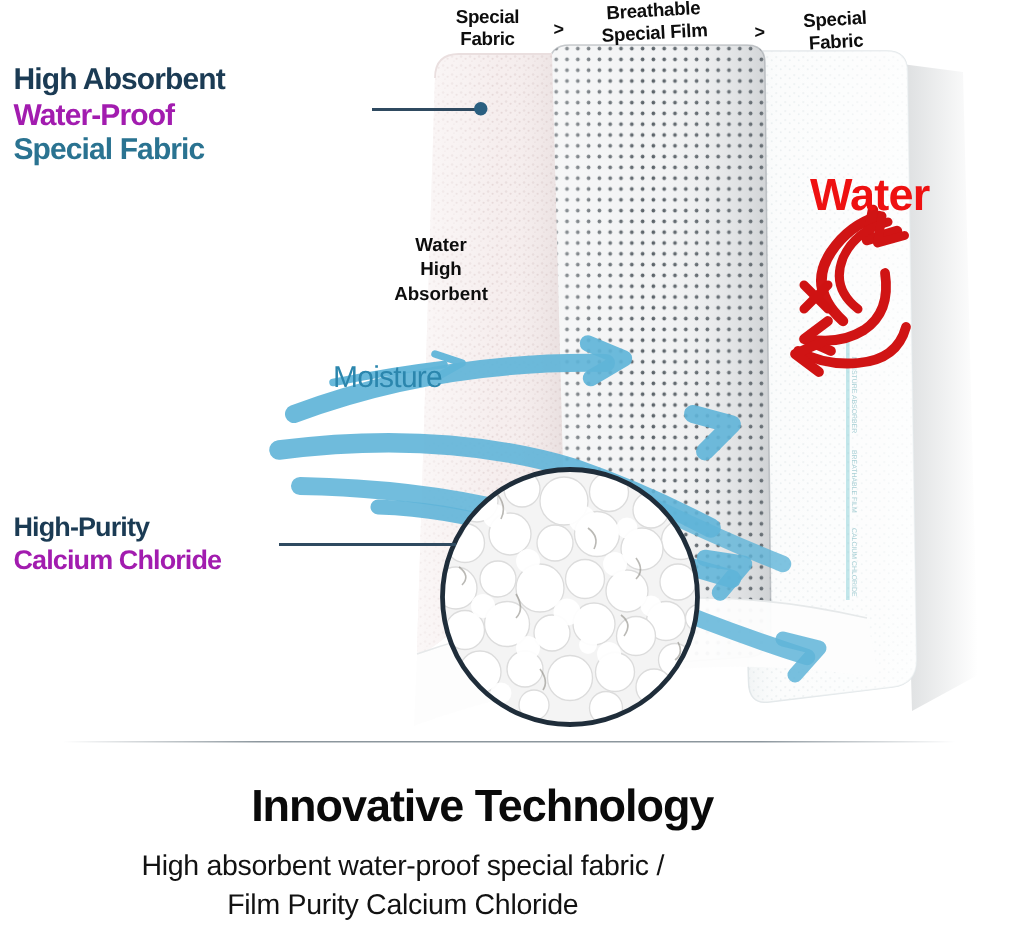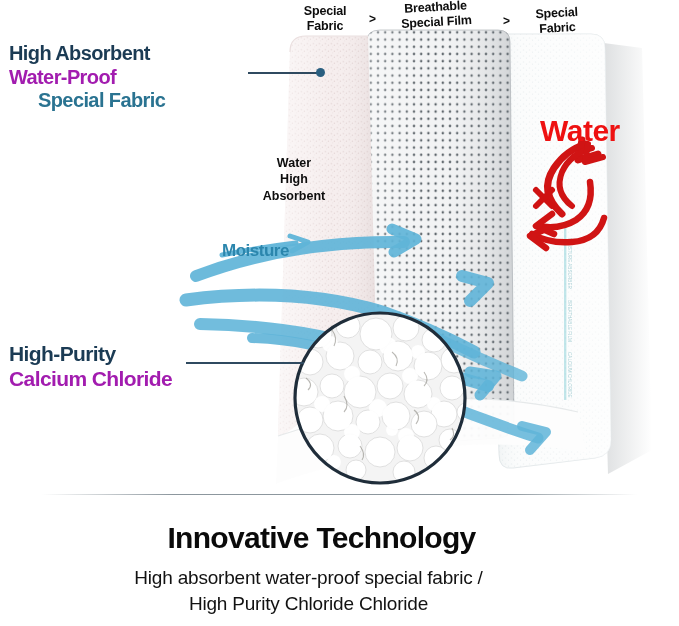--- a/index.html
+++ b/index.html
@@ -22,54 +22,54 @@
   .gt1{left:369px;top:12px;}
   .gt2{left:503px;top:14px;}
 
   
   .prod{position:absolute;left:0;top:0;width:679px;height:500px;}
 
   
   .head{position:absolute;font-weight:bold;letter-spacing:-0.6px;}
   .head .l1{color:#1b3b54;display:block;}
   .head .l2{color:#a21caf;display:block;}
-  .head .l3{color:#2a7391;display:block;margin-left:29px;}
+  .head .l3{color:#2a7391;display:block;}
   .head1{left:9px;top:42px;font-size:20px;line-height:1.18;}
-  .head2{left:9px;top:341px;font-size:21px;line-height:1.2;}
+  .head2{left:9px;top:341px;font-size:18px;line-height:1.2;}
 
   
   .conn{position:absolute;height:2px;background:#2f4a60;}
   .conn-dot{position:absolute;width:9px;height:9px;border-radius:50%;background:#2a5f80;}
 
   
   .lbl-leak{
     position:absolute;left:248px;top:155px;width:92px;text-align:center;
     font-weight:bold;font-size:12.5px;line-height:1.3;color:#0d0d0d;
   }
   .lbl-moist{
     position:absolute;left:222px;top:241px;
-    font-weight:bold;font-size:17px;color:#2b86ad;letter-spacing:-0.5px;
+    font-weight:normal;font-size:20px;color:#2b86ad;letter-spacing:-0.5px;
   }
   .lbl-water{
     position:absolute;left:540px;top:114px;
     font-weight:bold;font-size:30px;color:#ee1111;letter-spacing:-0.5px;
   }
 
   
   .divider{
     position:absolute;left:42px;top:494px;width:595px;height:1px;
     background:linear-gradient(90deg,rgba(150,160,165,0) 0%,rgba(120,132,140,.85) 22%,rgba(120,132,140,.85) 78%,rgba(150,160,165,0) 100%);
   }
   .foot-title{
     position:absolute;left:0;top:521px;width:643px;text-align:center;
     font-size:30px;font-weight:bold;color:#0a0a0a;letter-spacing:-0.7px;
   }
   .foot-sub{
     position:absolute;left:0;top:565px;width:537px;text-align:center;
-    font-size:19px;color:#121212;line-height:1.35;letter-spacing:-0.2px;padding-left:40px;
+    font-size:19px;color:#121212;line-height:1.35;letter-spacing:-0.2px;
   }
 </style>
 </head>
 <body>
 
 <div class="stage">
 
   <svg class="prod" viewBox="0 0 679 500">
     <defs>
 
@@ -288,16 +288,16 @@
   <div class="lbl-leak">
     <span>Water</span><br><span>High</span><br><span>Absorbent</span>
   </div>
   <div class="lbl-moist">Moisture</div>
   <div class="lbl-water">Water</div>
 
   <div class="divider"></div>
   <div class="foot-title">Innovative Technology</div>
   <div class="foot-sub">
     <span>High absorbent water-proof special fabric /</span><br>
-    <span>High Purity Chloride Chloride</span>
+    <span>Film Purity Calcium Chloride</span>
   </div>
 
 </div>
 
 </body></html>

